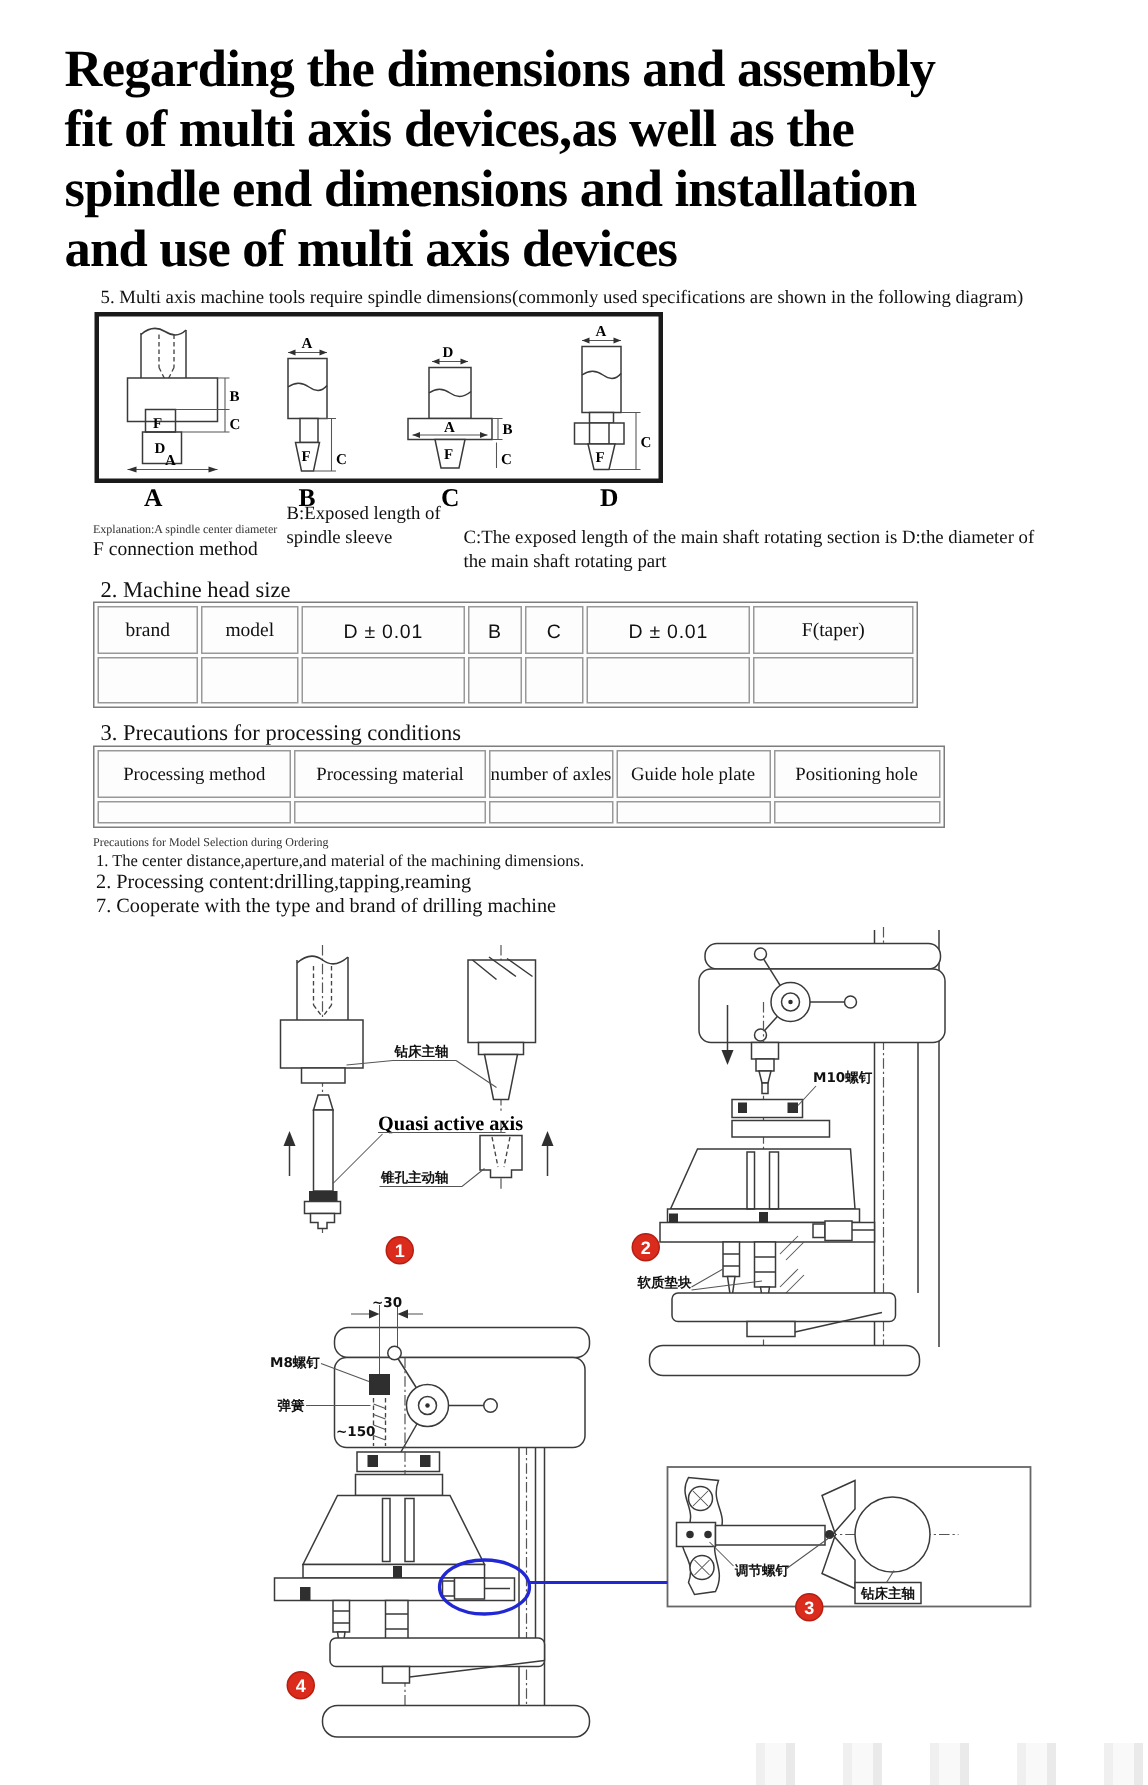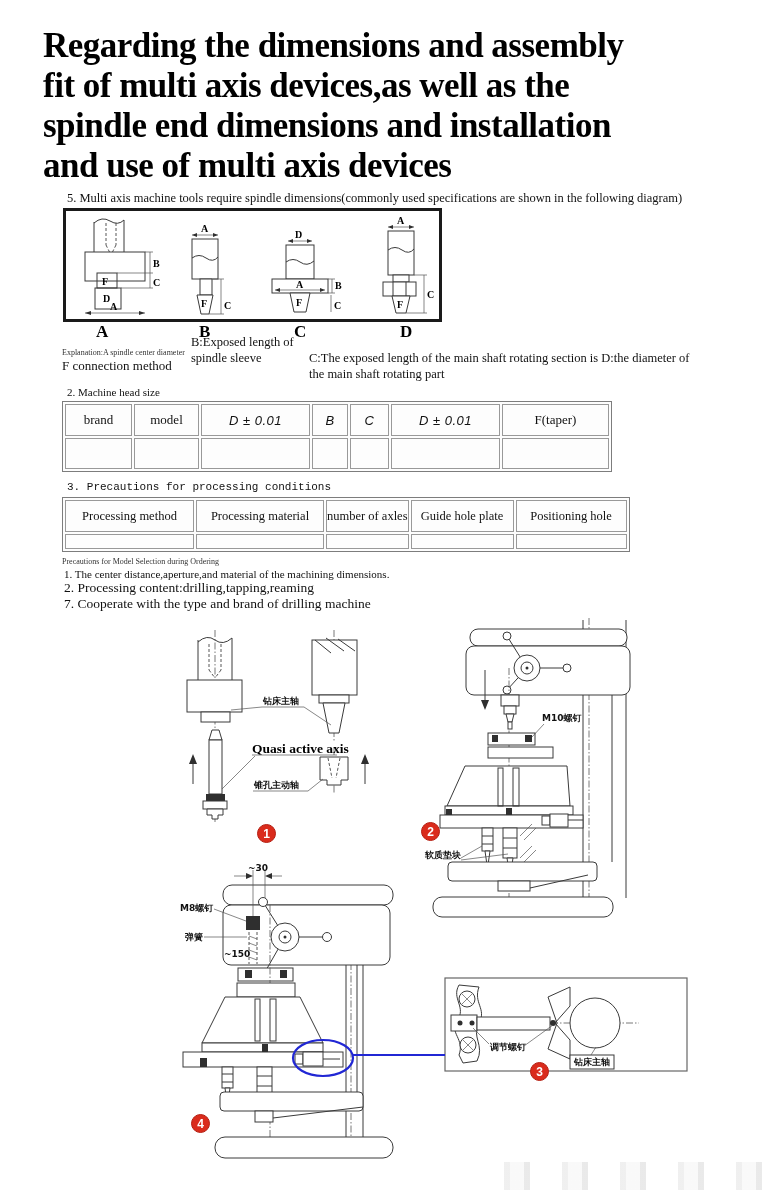--- a/index.html
+++ b/index.html
@@ -8,33 +8,33 @@
   .abs{position:absolute;}
   .title{left:43px;top:26px;width:700px;font-size:35px;font-weight:bold;line-height:40px;
          letter-spacing:-0.5px;color:#000;}
   .intro{left:67px;top:191px;font-size:12.5px;}
   .spindle-box{left:63px;top:208px;width:379px;height:114px;border:3px solid #1a1a1a;box-sizing:border-box;}
   .vletter{top:322px;font-size:17px;font-weight:bold;color:#000;}
   .note-small{left:62px;top:348px;font-size:8px;color:#333;}
   .note-f{left:62px;top:358px;font-size:13px;}
   .note-b{left:191px;top:334px;width:115px;font-size:12.5px;line-height:16px;}
   .note-cd{left:309px;top:350px;width:392px;font-size:12.5px;line-height:16px;}
-  .sec-h{font-size:11px;}
+  .sec-h{font-size:15px;}
   .h2{left:67px;top:386px;}
-  .h3{left:67px;top:481px;font-family:Liberation Mono, monospace;}
+  .h3{left:67px;top:481px;}
   table.tbl{border-collapse:separate;border-spacing:2px;border:1px solid #7d7d7d;background:#fdfdfd;}
   table.tbl td{border:1px solid #999;text-align:center;vertical-align:middle;font-size:13px;
                white-space:nowrap;overflow:visible;padding:0;}
   .tbl1{left:62px;top:401px;}
   .tbl2{left:62px;top:497px;}
   .tbl1 tr.hrow td{height:30px;}
   .tbl1 tr.drow td{height:29px;}
   .tbl2 tr.hrow td{height:30px;font-size:12.5px;margin-left:20px;}
   .tbl2 tr.drow td{height:13px;}
-  td.sans{font-family:"Liberation Sans",sans-serif;font-size:12.5px;letter-spacing:0.5px;font-style:italic;}
+  td.sans{font-family:"Liberation Sans",sans-serif;font-size:12.5px;letter-spacing:0.5px;}
   .ord-small{left:62px;top:557px;font-size:8px;color:#333;}
   .ord-1{left:64px;top:568px;font-size:11px;}
   .ord-2{left:64px;top:580px;font-size:13.5px;}
   .ord-3{left:64px;top:596px;font-size:13.5px;}
   .badge{position:absolute;width:19px;height:19px;border-radius:50%;background:#da2b1c;
          border:1px solid #b51f12;box-sizing:border-box;color:#fff;font-family:"Liberation Sans",sans-serif;
          font-weight:bold;font-size:12px;display:flex;align-items:center;justify-content:center;z-index:5;}
   .blue-line{left:353px;top:1054px;width:92px;height:2px;background:#2127d4;z-index:4;}
   .stripes{left:490px;top:1162px;width:275px;height:28px;opacity:.85;
            background:repeating-linear-gradient(90deg,#ffffff 0 14px,#ededed 14px 20px,#f8f8f8 20px 34px,#e6e6e6 34px 40px,#ffffff 40px 58px);}

